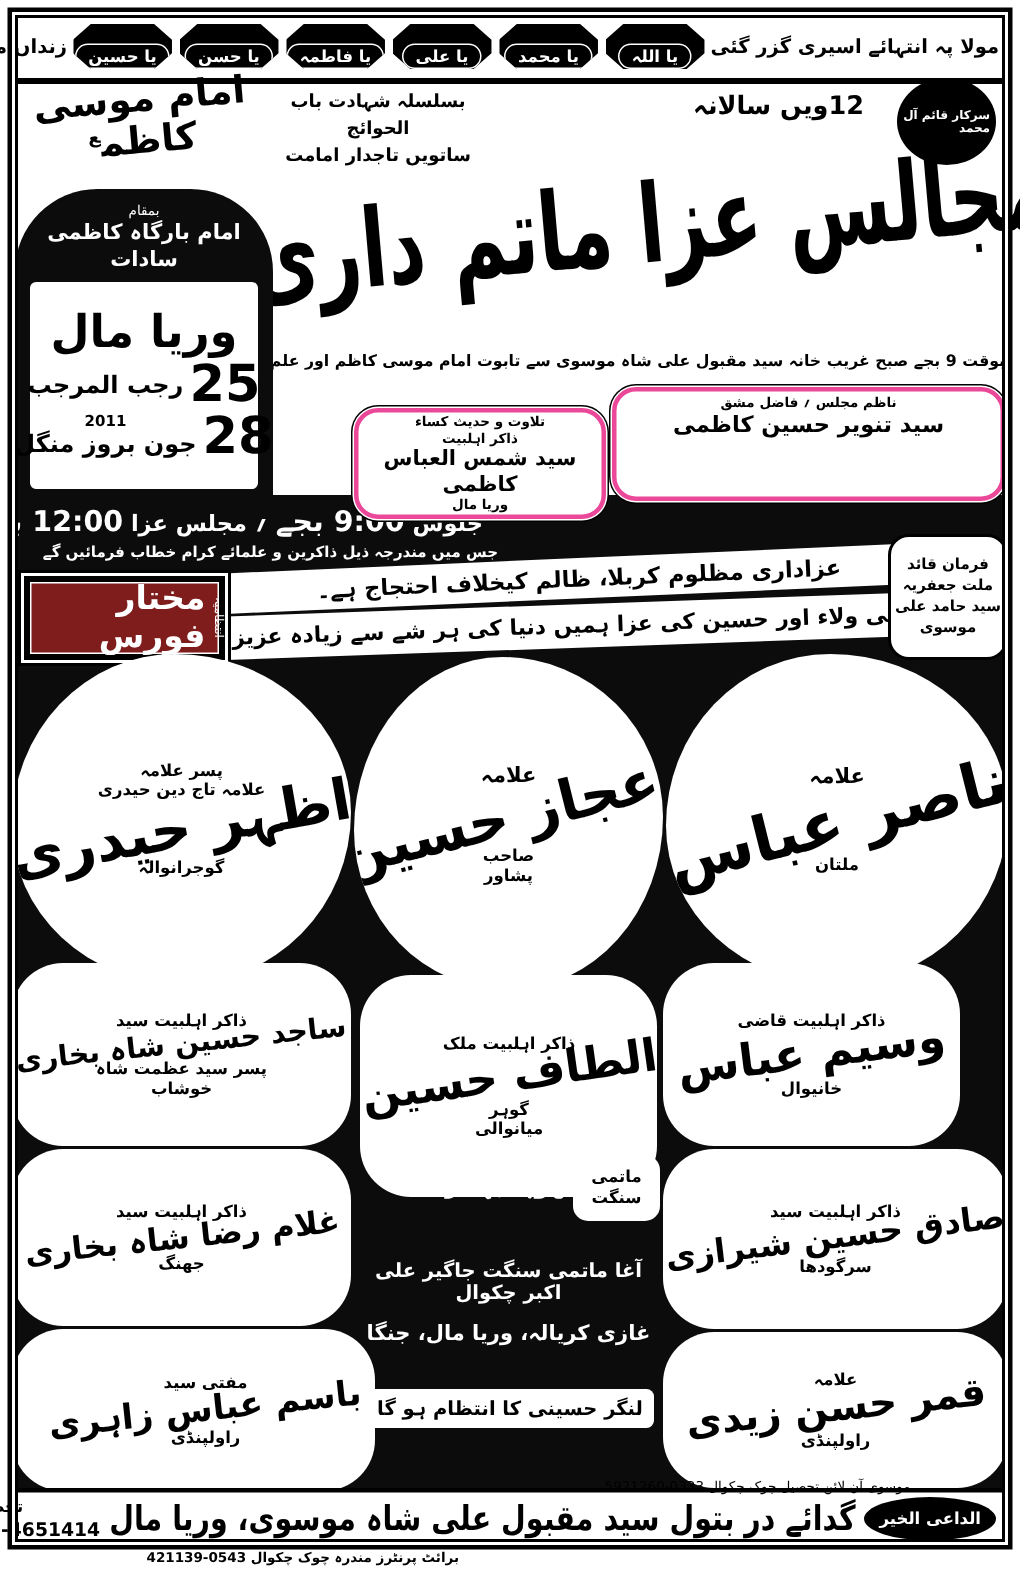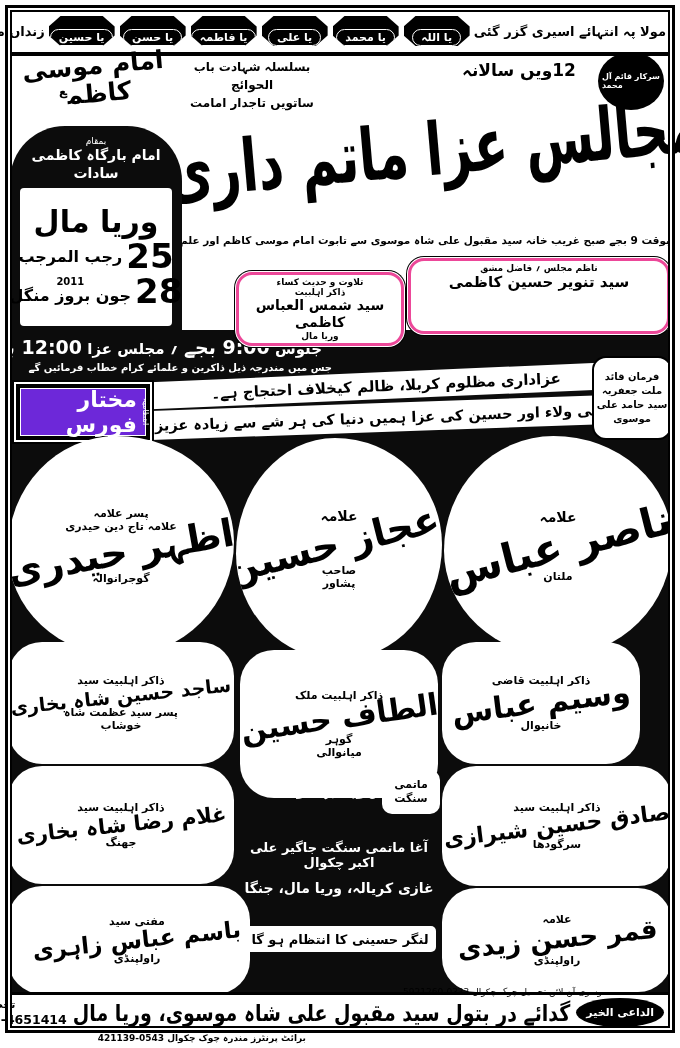--- a/index.html
+++ b/index.html
@@ -13,21 +13,21 @@
             display:flex;align-items:center;gap:4px;padding:0 4px;box-sizing:border-box;background:#fff;z-index:5;}
   .tops-txt{font-size:13px;font-weight:bold;white-space:nowrap;}
   .badges{flex:1;display:flex;justify-content:center;gap:5px;}
   .badge{background:#000;color:#fff;font-size:11px;font-weight:bold;width:66px;height:30px;
          display:flex;align-items:flex-end;justify-content:center;white-space:nowrap;
          clip-path:polygon(18% 0,82% 0,100% 35%,100% 65%,82% 100%,18% 100%,0 65%,0 35%);}
   .badge span{border:1px solid #fff;padding:1px 8px;border-radius:10px;}
   
   .medallion{left:598px;top:52px;width:66px;height:58px;background:#000;border-radius:50%;
              color:#fff;font-size:8px;font-weight:bold;display:flex;align-items:center;justify-content:center;
-             text-align:left;padding:4px;box-sizing:border-box;z-index:6;}
+             text-align:right;padding:4px;box-sizing:border-box;z-index:6;}
   .annual{left:462px;top:60px;width:132px;font-size:17px;font-weight:bold;text-align:left;z-index:6;}
   .bigtitle{left:196px;top:74px;width:474px;height:152px;display:flex;align-items:center;justify-content:center;
             font-size:50px;font-weight:bold;white-space:nowrap;letter-spacing:-2px;
             transform:rotate(-5deg) scaleY(1.45);z-index:4;}
   .series{left:176px;top:58px;width:152px;font-size:12px;font-weight:bold;text-align:center;line-height:1.5;z-index:6;}
   .imamname{left:4px;top:52px;width:180px;font-size:25px;font-weight:bold;text-align:center;line-height:1.1;
             transform:rotate(-5deg);z-index:6;}
   .imamname .ain{font-size:12px;vertical-align:super;}
   
   .sidebar{left:10px;top:126px;width:172px;height:206px;background:#0c0c0c;
@@ -54,21 +54,21 @@
   .obox .big2{font-size:14px;font-weight:bold;line-height:1.2;}
   
   .blackzone{left:10px;top:330px;width:660px;height:663px;background:#0c0c0c;z-index:3;}
   .times{left:12px;top:336px;width:310px;color:#fff;font-size:15px;font-weight:bold;white-space:nowrap;z-index:6;}
   .times .num{font-size:19px;letter-spacing:1px;}
   .intro{left:12px;top:362px;width:320px;color:#fff;font-size:10px;font-weight:bold;white-space:nowrap;z-index:6;}
   .band{background:#fff;color:#000;font-weight:bold;text-align:center;z-index:5;
         display:flex;align-items:center;justify-content:center;white-space:nowrap;}
   .band1{left:150px;top:372px;width:472px;height:27px;font-size:15px;transform:rotate(-2.5deg);}
   .band2{left:136px;top:403px;width:488px;height:29px;font-size:14.5px;transform:rotate(-2deg);}
-  .mukhtar{left:14px;top:382px;width:134px;height:56px;background:#6d28d9;border:2px solid #fff;
+  .mukhtar{left:14px;top:382px;width:134px;height:56px;background:#7f1d1d;border:2px solid #fff;
            box-shadow:0 0 0 2px #000,inset 0 0 0 4px #000,inset 0 0 0 5px #fff;color:#fff;z-index:6;
            display:flex;align-items:center;justify-content:center;gap:4px;}
   .mukhtar .main{font-size:22px;font-weight:bold;}
   .mukhtar .side{font-size:8px;writing-mode:vertical-rl;}
   .farman{left:592px;top:356px;width:80px;height:84px;background:#fff;border:2px solid #000;border-radius:14px;
           z-index:6;display:flex;flex-direction:column;align-items:center;justify-content:center;
           font-size:10px;font-weight:bold;text-align:center;line-height:1.4;padding:2px;box-sizing:border-box;}
   
   .circle{background:#fff;border-radius:48% 52% 50% 50%/52% 48% 52% 48%;z-index:6;text-align:center;
           display:flex;flex-direction:column;align-items:center;justify-content:center;overflow:hidden;}

